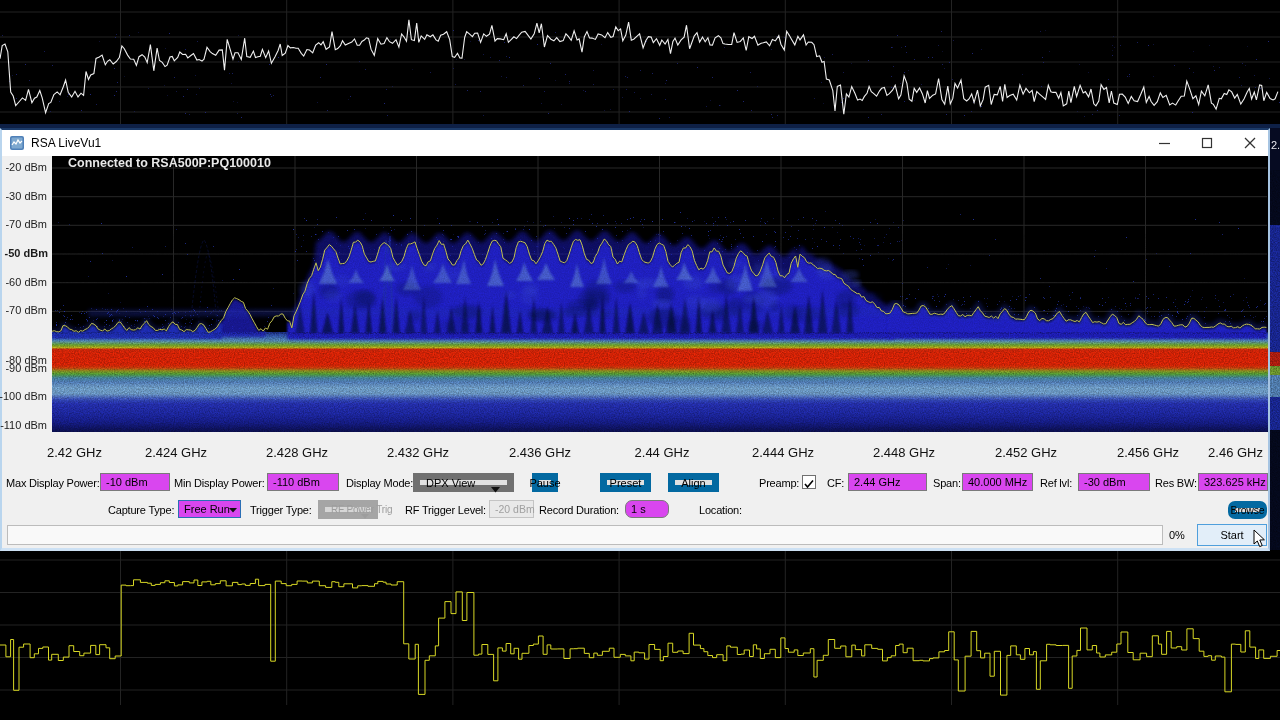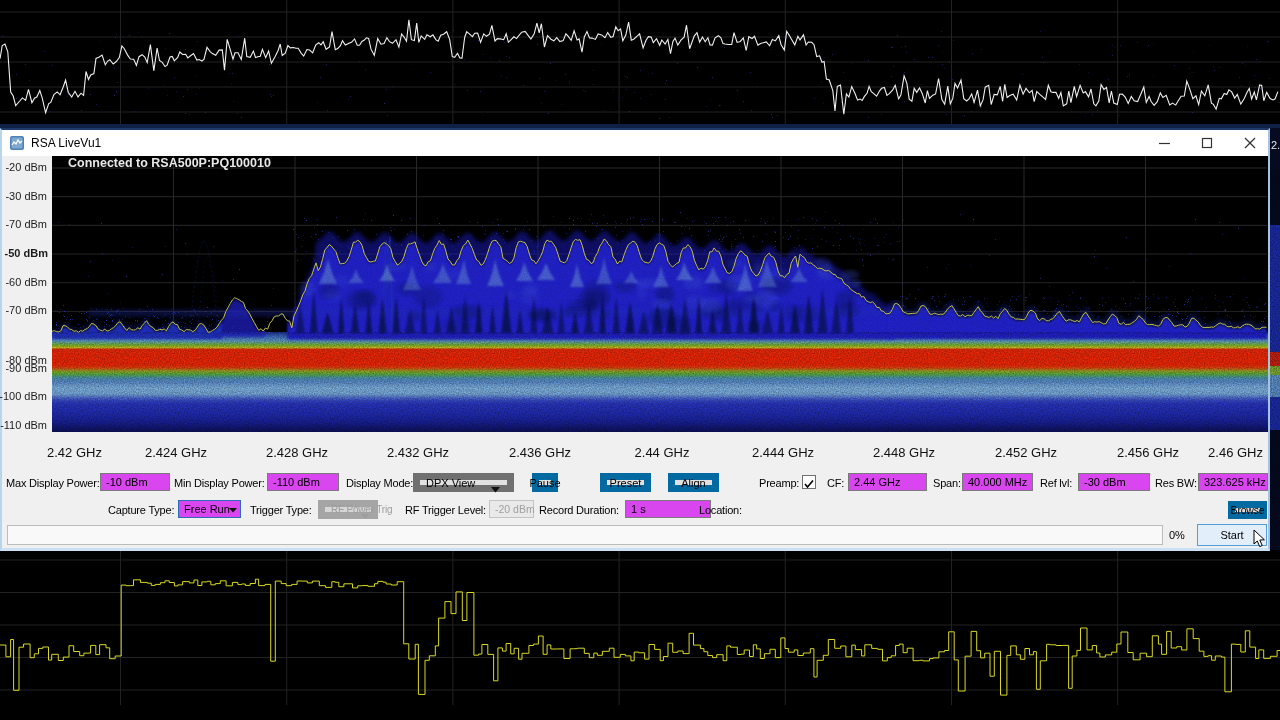--- a/index.html
+++ b/index.html
@@ -1745,23 +1745,23 @@
   </div>
   <div class="lbl" style="position:absolute;left:248px;top:374px;">Trigger Type:</div>
   <div class="btn" style="left:316px;top:370px;width:60px;justify-content:flex-start;padding-left:6px;background:#d6d6d6;border-color:#a5a5a5;color:#9d9d9d;font-size:10px;letter-spacing:-0.2px;">RF Power Trig
     <svg width="8" height="5" style="position:absolute;right:2px;top:7px">
         <path d="M0,0 L8,0 L4,4.5 Z" fill="#9d9d9d"></path>
       </svg>
   </div>
   <div class="lbl" style="position:absolute;left:403px;top:374px;">RF Trigger Level:</div>
   <div class="inp" style="left:487px;top:370px;width:45px;background:#e9e9e9;border-color:#c4c4c4;color:#a0a0a0;font-size:10.5px;">-20 dBm</div>
   <div class="lbl" style="position:absolute;left:537px;top:374px;">Record Duration:</div>
-  <div class="inp" style="left:623px;top:370px;width:86px;">1 s</div>
+  <div class="inp" style="left:623px;top:370px;width:44px;border-radius:7px;">1 s</div>
   <div class="lbl" style="position:absolute;left:697px;top:374px;">Location:</div>
-  <div class="btn" style="left:1226px;top:371px;width:39px;height:18px;font-size:10.5px;letter-spacing:-0.2px;">Browse</div>
+  <div class="btn" style="left:1226px;top:371px;width:39px;height:18px;font-size:10.5px;letter-spacing:-0.2px;border-radius:7px;">Browse</div>
 
   <div style="position:absolute;left:5px;top:395px;width:1156px;height:20px;background:#f9f9f9;border:1px solid #bcbcbc;"></div>
   <div class="lbl" style="position:absolute;left:1167px;top:399px;">0%</div>
   <div class="btn" style="left:1195px;top:394px;width:70px;height:22px;background:#e2eef9;border:1px solid #4f9fdc;">Start</div>
 </div>
 
 <svg width="20" height="22" style="position:absolute;left:1253px;top:529px">
   <path d="M1,1 L1,15 L4.3,12 L6.7,17.6 L9.2,16.5 L6.8,11 L11.4,10.8 Z" fill="#fff" stroke="#000" stroke-width="1"></path>
 </svg>
 

